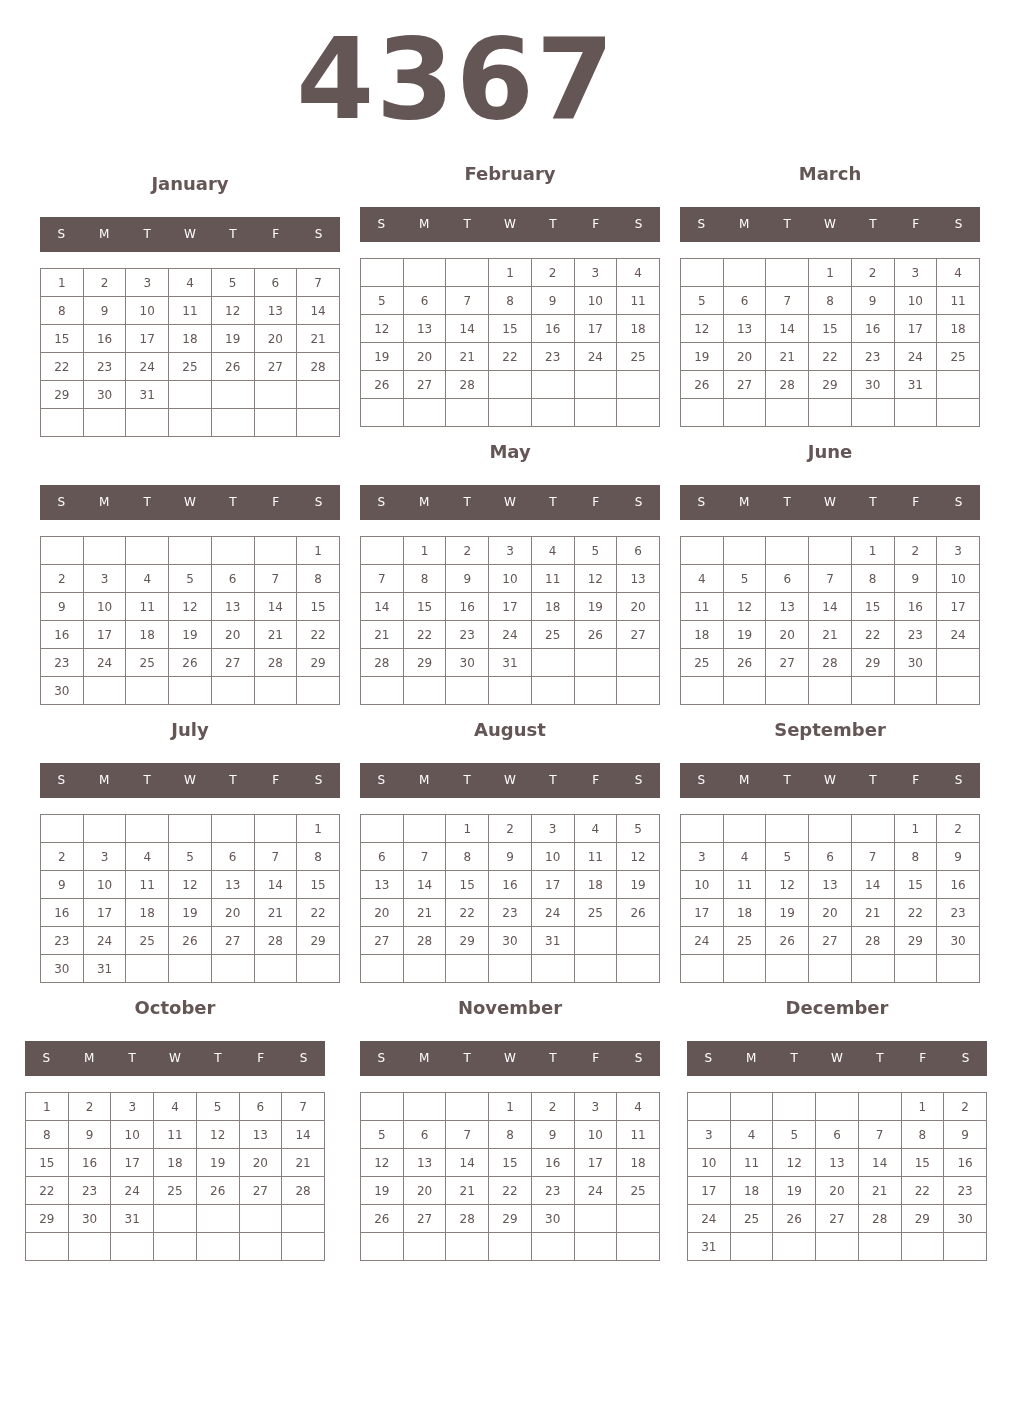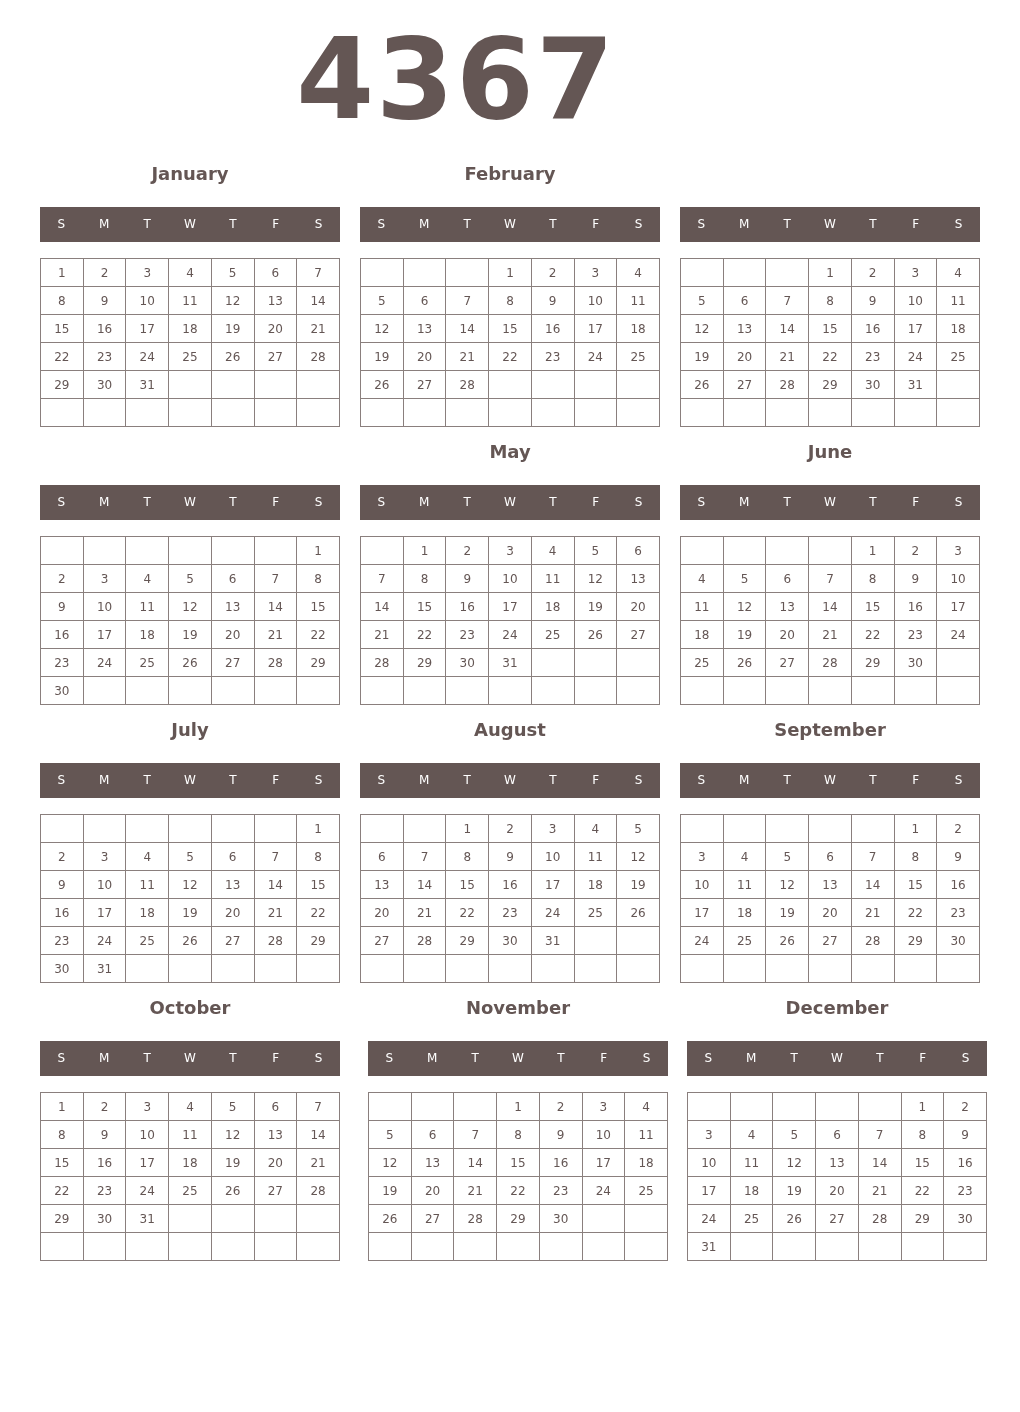--- a/index.html
+++ b/index.html
@@ -10,21 +10,21 @@
   .bar{position:absolute;top:52px;left:0;width:300px;height:35px;background:#645654;display:flex;}
   .bar span{flex:1;text-align:center;color:#fff;font-size:12px;line-height:35px;}
   .grid{position:absolute;top:103px;left:0;width:300px;border-collapse:collapse;table-layout:fixed;}
   .grid td{border:1px solid #8a7f7d;height:27px;padding:0;text-align:center;font-size:12px;color:#645654;}
 </style>
 </head>
 <body>
 
 <div class="year">4367</div>
 <div id="months">
-    <div class="month" style="left: 40px; top: 155px;">
+    <div class="month" style="left: 40px; top: 165px;">
       <div class="mtitle">January</div>
       <div class="bar">
         <span>S</span>
         <span>M</span>
         <span>T</span>
         <span>W</span>
         <span>T</span>
         <span>F</span>
         <span>S</span>
       </div>
@@ -151,20 +151,21 @@
             <td></td>
             <td></td>
             <td></td>
             <td></td>
             <td></td>
           </tr>
         </tbody>
       </table>
     </div>
     <div class="month" style="left: 680px; top: 155px;">
+      <div class="mtitle">March</div>
       <div class="bar">
         <span>S</span>
         <span>M</span>
         <span>T</span>
         <span>W</span>
         <span>T</span>
         <span>F</span>
         <span>S</span>
       </div>
       <table class="grid">
@@ -638,21 +639,21 @@
             <td></td>
             <td></td>
             <td></td>
             <td></td>
             <td></td>
             <td></td>
           </tr>
         </tbody>
       </table>
     </div>
-    <div class="month" style="left: 40px; top: 989px;">
+    <div class="month" style="left: 25px; top: 989px;">
       <div class="mtitle">October</div>
       <div class="bar">
         <span>S</span>
         <span>M</span>
         <span>T</span>
         <span>W</span>
         <span>T</span>
         <span>F</span>
         <span>S</span>
       </div>
@@ -708,21 +709,21 @@
             <td></td>
             <td></td>
             <td></td>
             <td></td>
             <td></td>
             <td></td>
           </tr>
         </tbody>
       </table>
     </div>
-    <div class="month" style="left: 360px; top: 989px; margin-left: 8px;">
+    <div class="month" style="left: 360px; top: 989px;">
       <div class="mtitle">November</div>
       <div class="bar">
         <span>S</span>
         <span>M</span>
         <span>T</span>
         <span>W</span>
         <span>T</span>
         <span>F</span>
         <span>S</span>
       </div>

